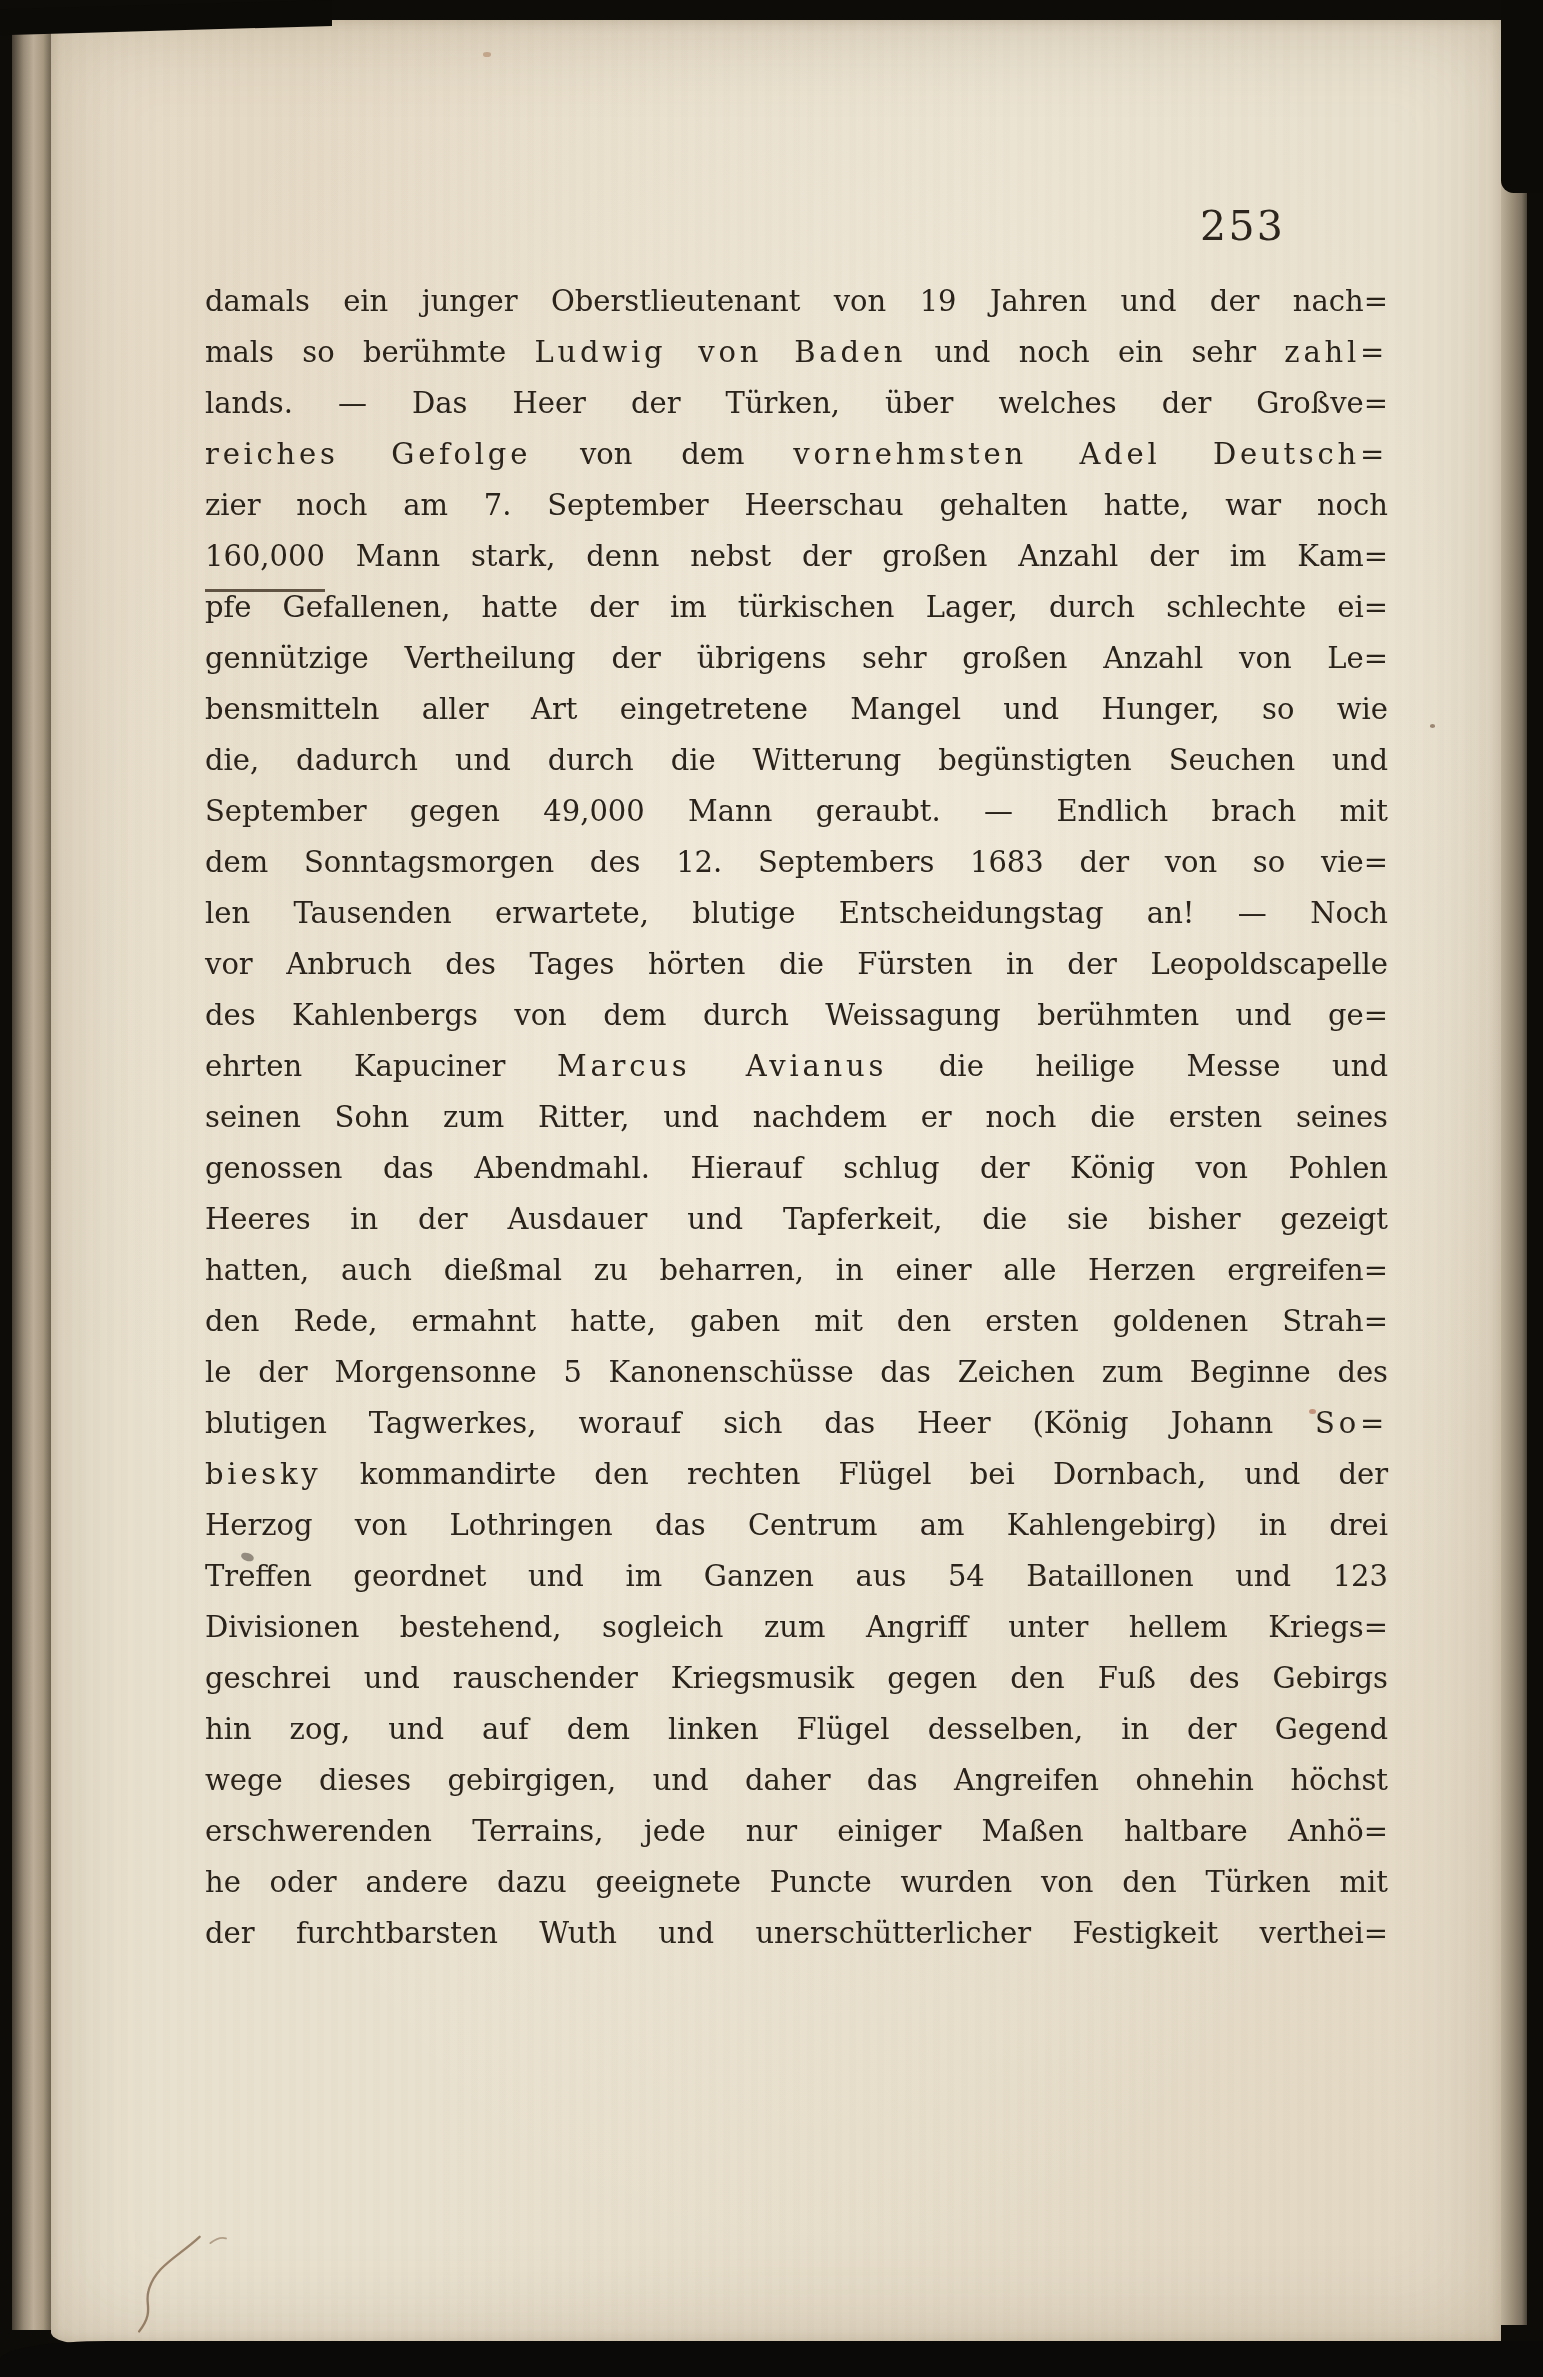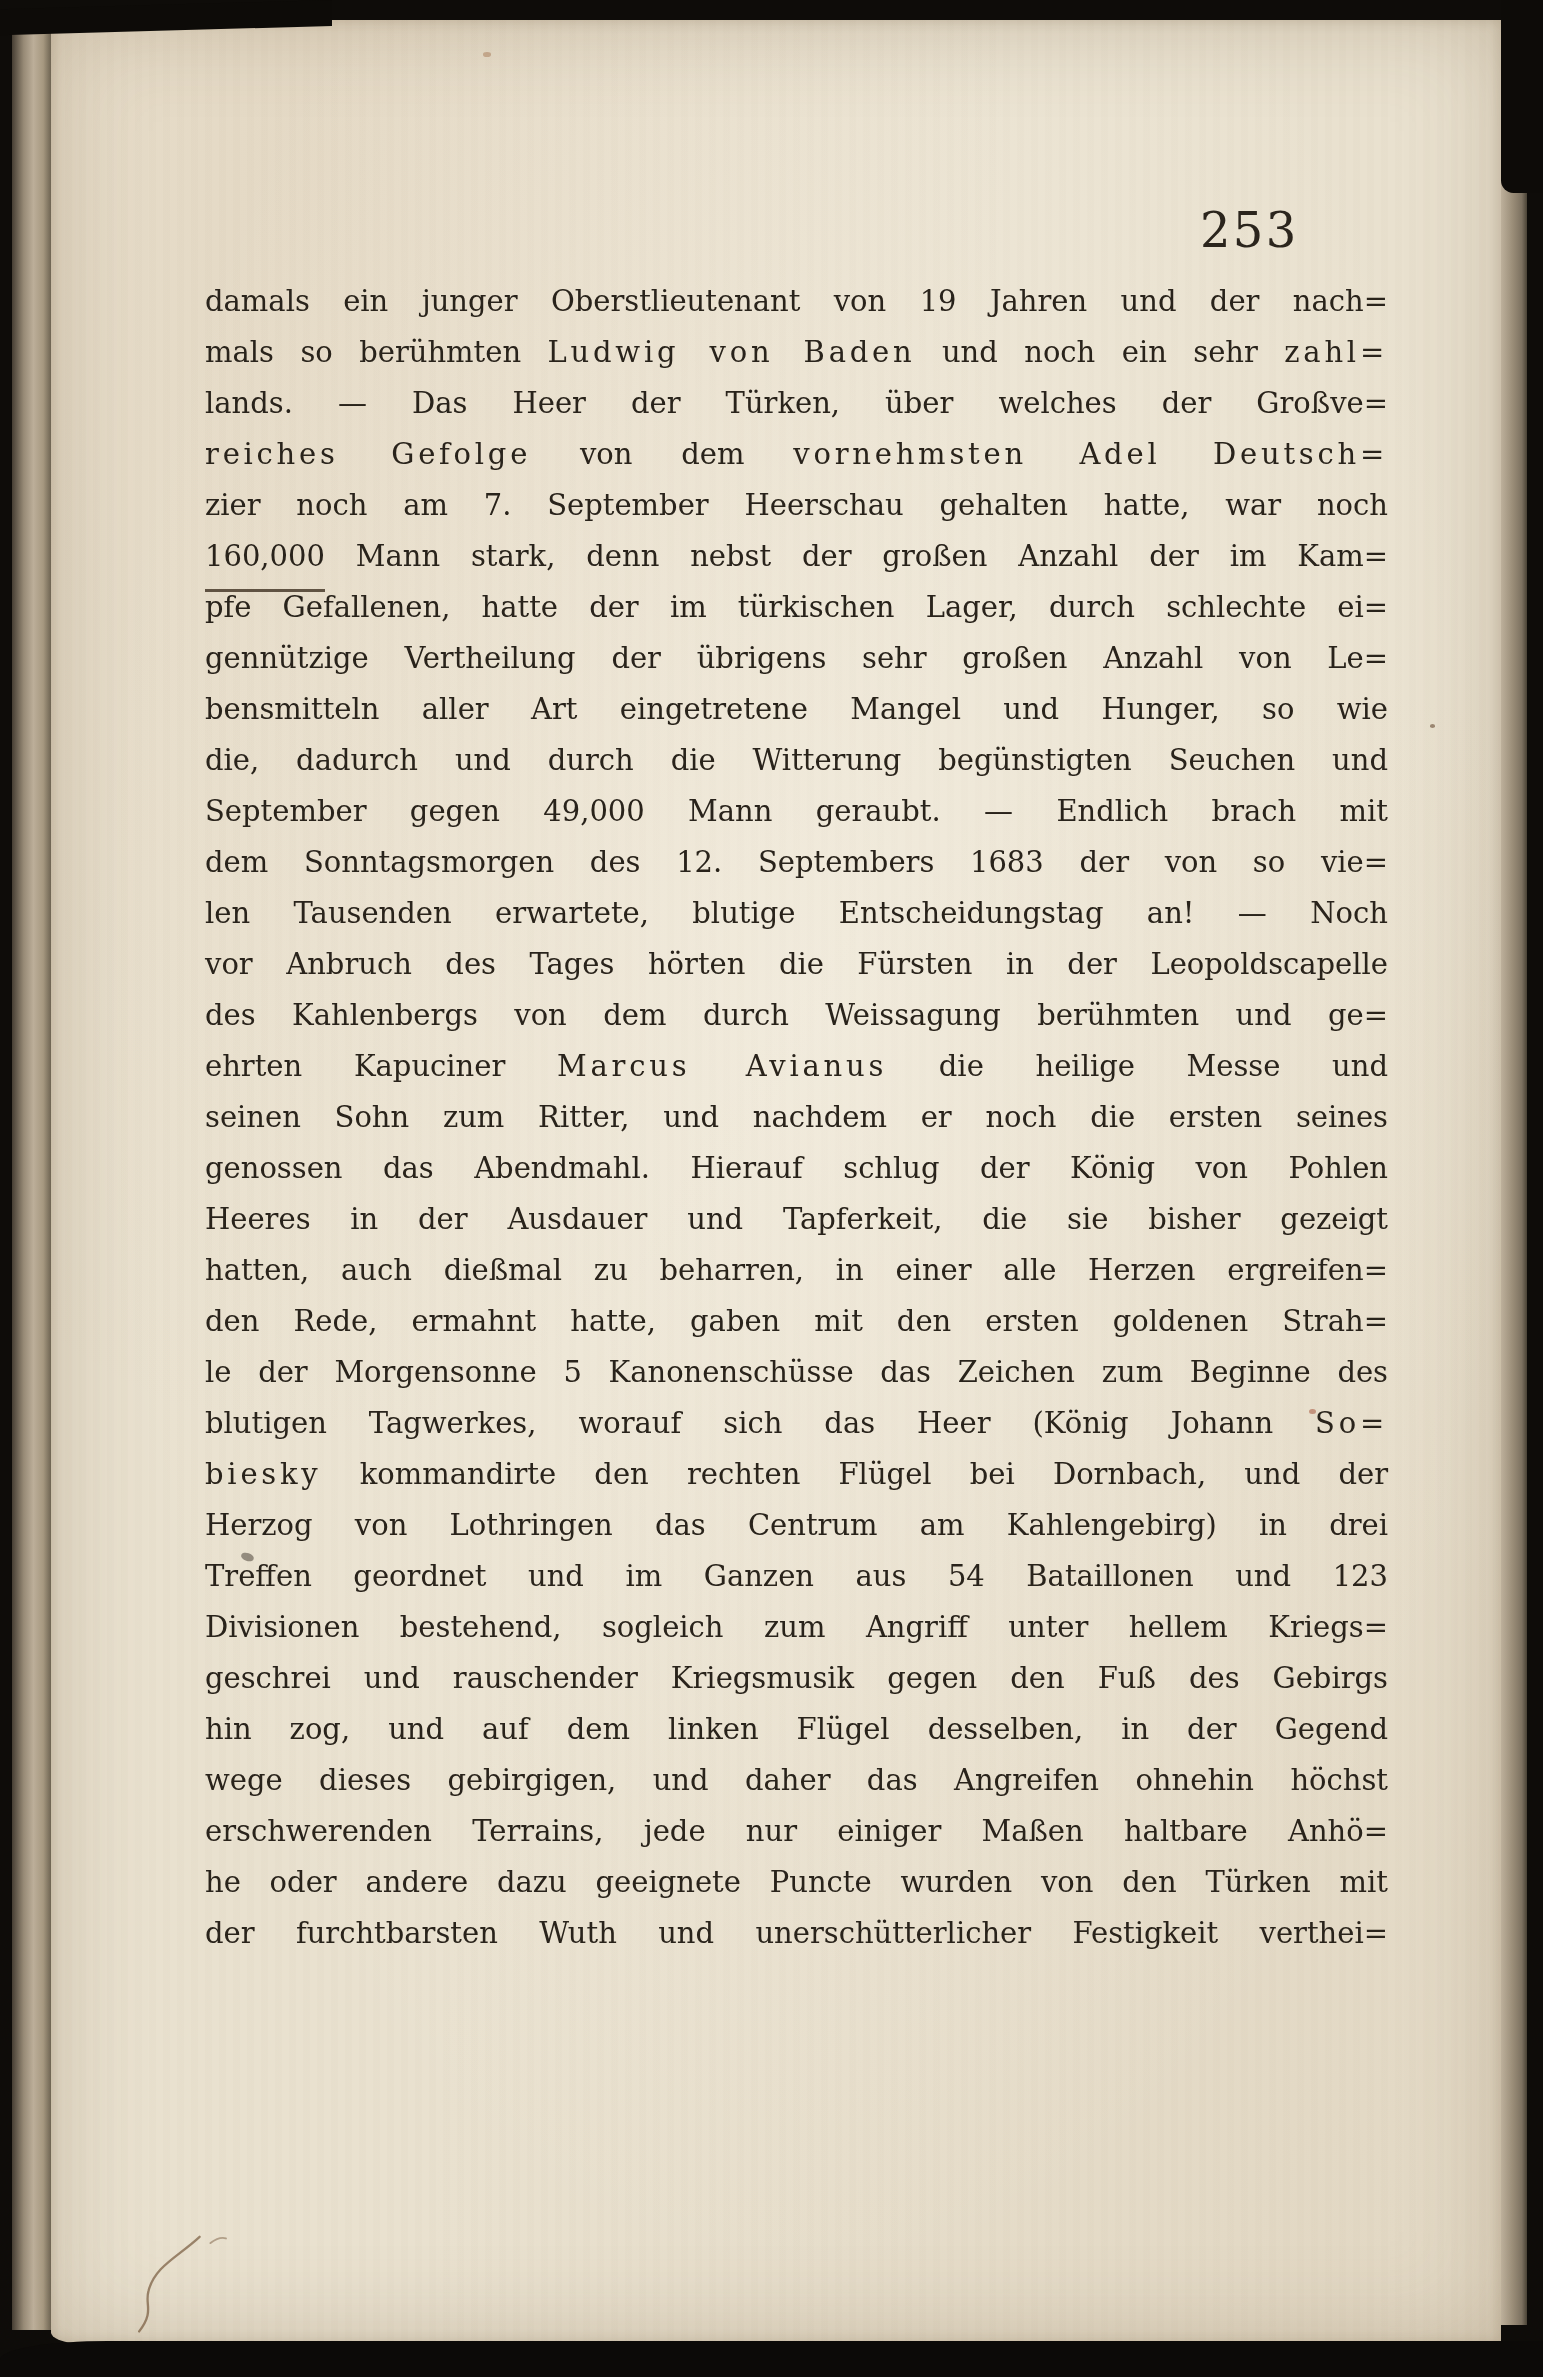--- a/index.html
+++ b/index.html
@@ -40,21 +40,21 @@
       radial-gradient(ellipse at 18% 6%, rgba(186,146,106,.10), transparent 42%),
       radial-gradient(ellipse at 88% 96%, rgba(196,176,146,.18), transparent 50%),
       repeating-linear-gradient(90deg, rgba(120,100,70,.018) 0 7px, rgba(0,0,0,0) 7px 14px),
       #e9e1cf;
     box-shadow: inset 0 0 93px rgba(110,85,50,.27), inset 0 0 12.4px rgba(90,70,40,.20);
     border-bottom-left-radius:26px 10.8px;
     color:#2a241c;
   }
   .page-number{
     position:absolute;left:1149px;top:182px;
-    font-size:48px;letter-spacing:2.3px;color:#2b251d;
+    font-size:41px;letter-spacing:2.3px;color:#2b251d;
   }
   .text-block{
     position:absolute;left:154px;top:256px;width:1183px;
     font-size:29px;line-height:51px;color:#29231b;
     text-rendering:optimizeLegibility;
   }
   .line{
     text-align:justify;
     -moz-text-align-last:justify;
     text-align-last:justify;
@@ -78,21 +78,21 @@
 
 <div class="corner-tl"></div>
 <div class="corner-tr"></div>
 <div class="edge-left"></div>
 <div class="edge-right"></div>
 
 <div class="page">
   <div class="page-number">253</div>
   <div class="text-block">
       <div class="line"><span>damals ein junger Oberstlieutenant von 19 Jahren und der nach=</span></div>
-      <div class="line"><span>mals so berühmten </span><span class="sperr">Ludwig von Baden</span><span> und noch ein sehr </span><span class="sperr">zahl=</span></div>
+      <div class="line"><span>mals so berühmte </span><span class="sperr">Ludwig von Baden</span><span> und noch ein sehr </span><span class="sperr">zahl=</span></div>
       <div class="line"><span>lands. — Das Heer der Türken, über welches der Großve=</span></div>
       <div class="line"><span class="sperr">reiches Gefolge</span><span> von dem </span><span class="sperr">vornehmsten Adel Deutsch=</span></div>
       <div class="line"><span>zier noch am 7. September Heerschau gehalten hatte, war noch</span></div>
       <div class="line"><span class="underlined">160,000</span><span> Mann stark, denn nebst der großen Anzahl der im Kam=</span></div>
       <div class="line"><span>pfe Gefallenen, hatte der im türkischen Lager, durch schlechte ei=</span></div>
       <div class="line"><span>gennützige Vertheilung der übrigens sehr großen Anzahl von Le=</span></div>
       <div class="line"><span>bensmitteln aller Art eingetretene Mangel und Hunger, so wie</span></div>
       <div class="line"><span>die, dadurch und durch die Witterung begünstigten Seuchen und</span></div>
       <div class="line"><span>September gegen 49,000 Mann geraubt. — Endlich brach mit</span></div>
       <div class="line"><span>dem Sonntagsmorgen des 12. Septembers 1683 der von so vie=</span></div>

